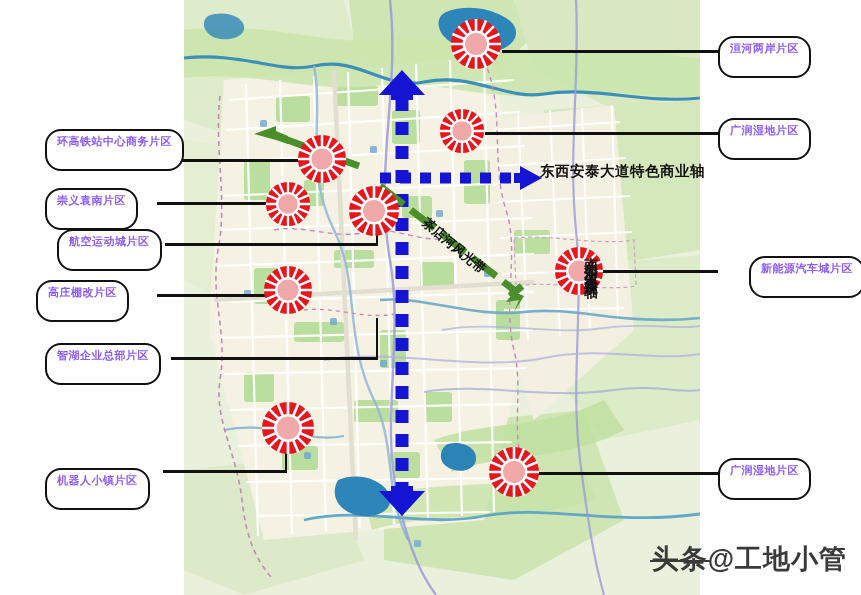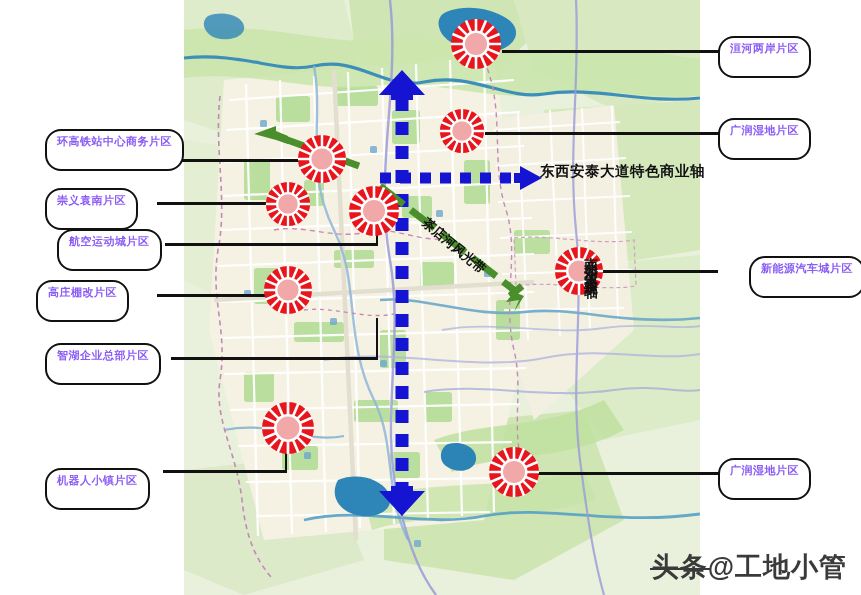--- a/index.html
+++ b/index.html
@@ -84,21 +84,21 @@
     transform-origin:left center;
     transform:rotate(40deg);
     letter-spacing:0px;
   }
 
   .axis-svg{position:absolute;left:0;top:0;width:516px;height:595px;z-index:34;}
 
   
   .watermark{
     position:absolute;
-    right:14px;bottom:10px;
+    right:14px;bottom:18px;
     font-size:27px;
     font-weight:bold;
     color:#3a3a3a;
     letter-spacing:1px;
     z-index:60;
     white-space:nowrap;
   }
   .watermark .wm-strike{position:relative;}
   .watermark .wm-strike::after{
     content:"";position:absolute;left:-2px;right:-2px;top:52%;

